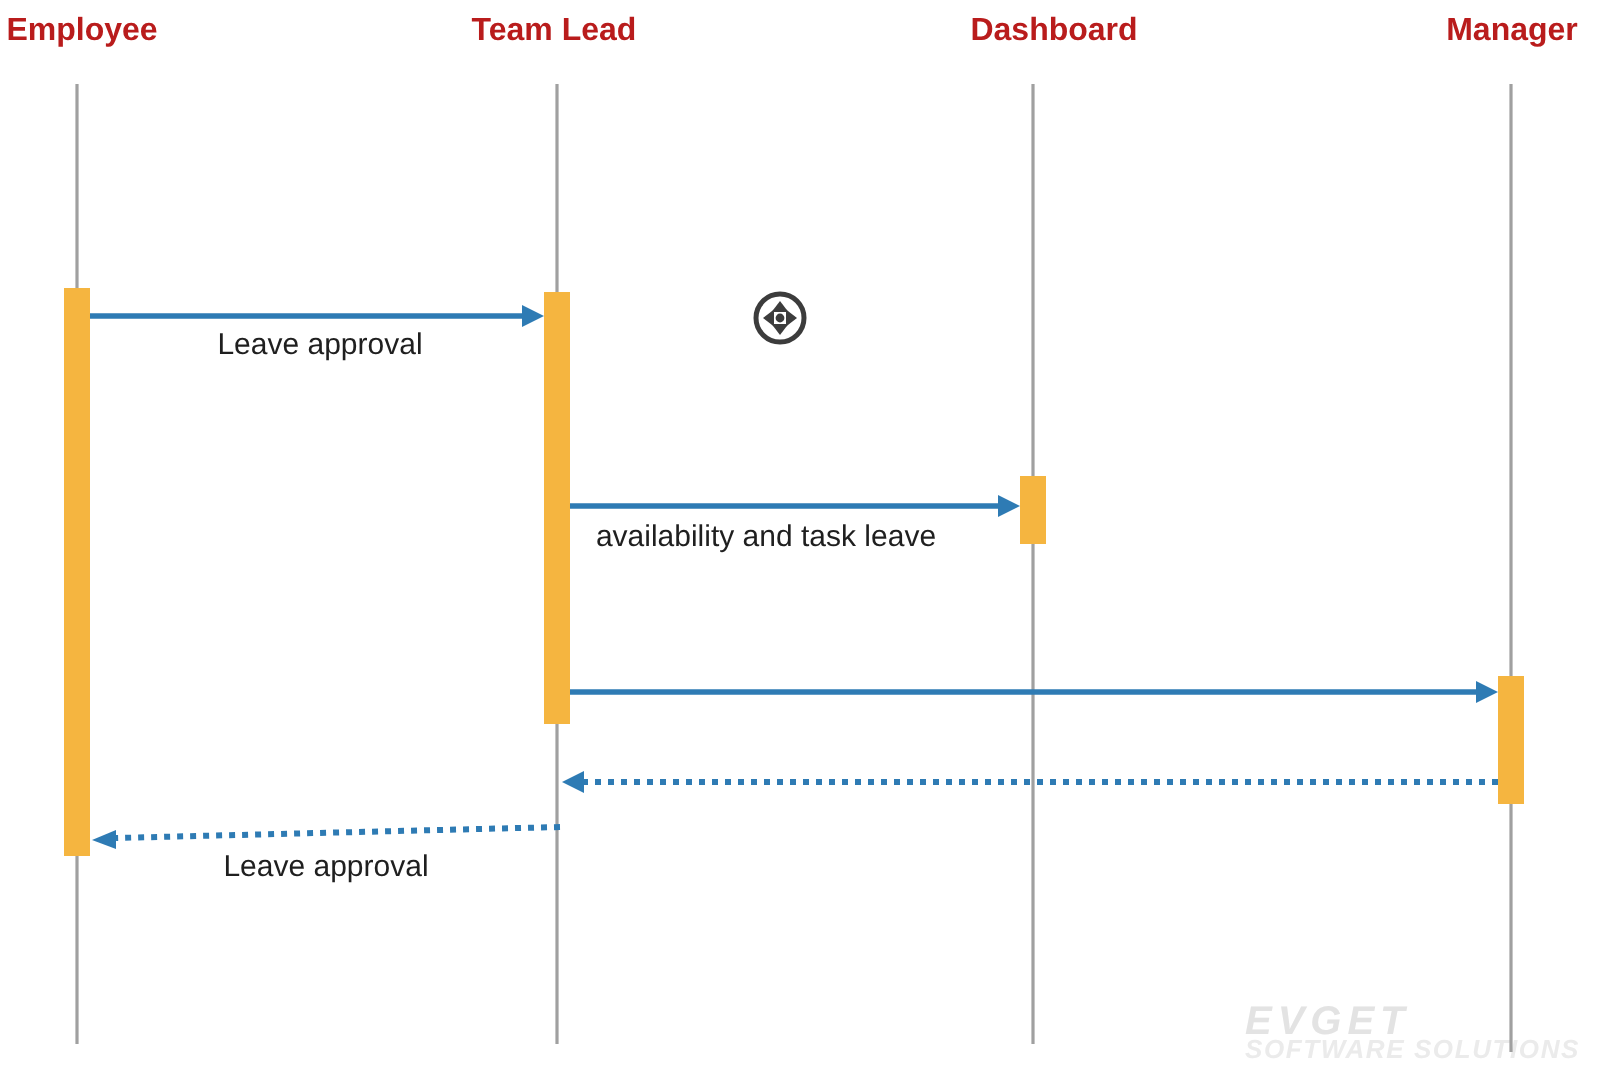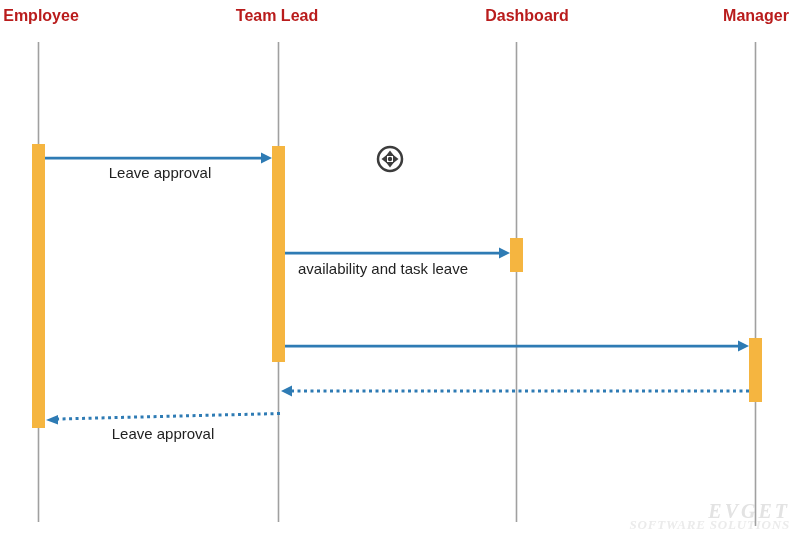--- a/index.html
+++ b/index.html
@@ -38,24 +38,22 @@
   #diagram-svg {
     position: absolute;
     left: 0; top: 0;
     width: 800px;
     height: 538px;
   }
   .watermark {
     position: absolute;
     right: 10px;
     top: 502px;
-    text-align: right;
     font-style: italic;
     user-select: none;
-    font-family: Liberation Serif, serif;
   }
   .watermark .wm-title {
     font-size: 20px;
     font-weight: 800;
     letter-spacing: 3px;
     color: #e3e3e3;
     line-height: 18px;
   }
   .watermark .wm-subtitle {
     font-size: 13px;

